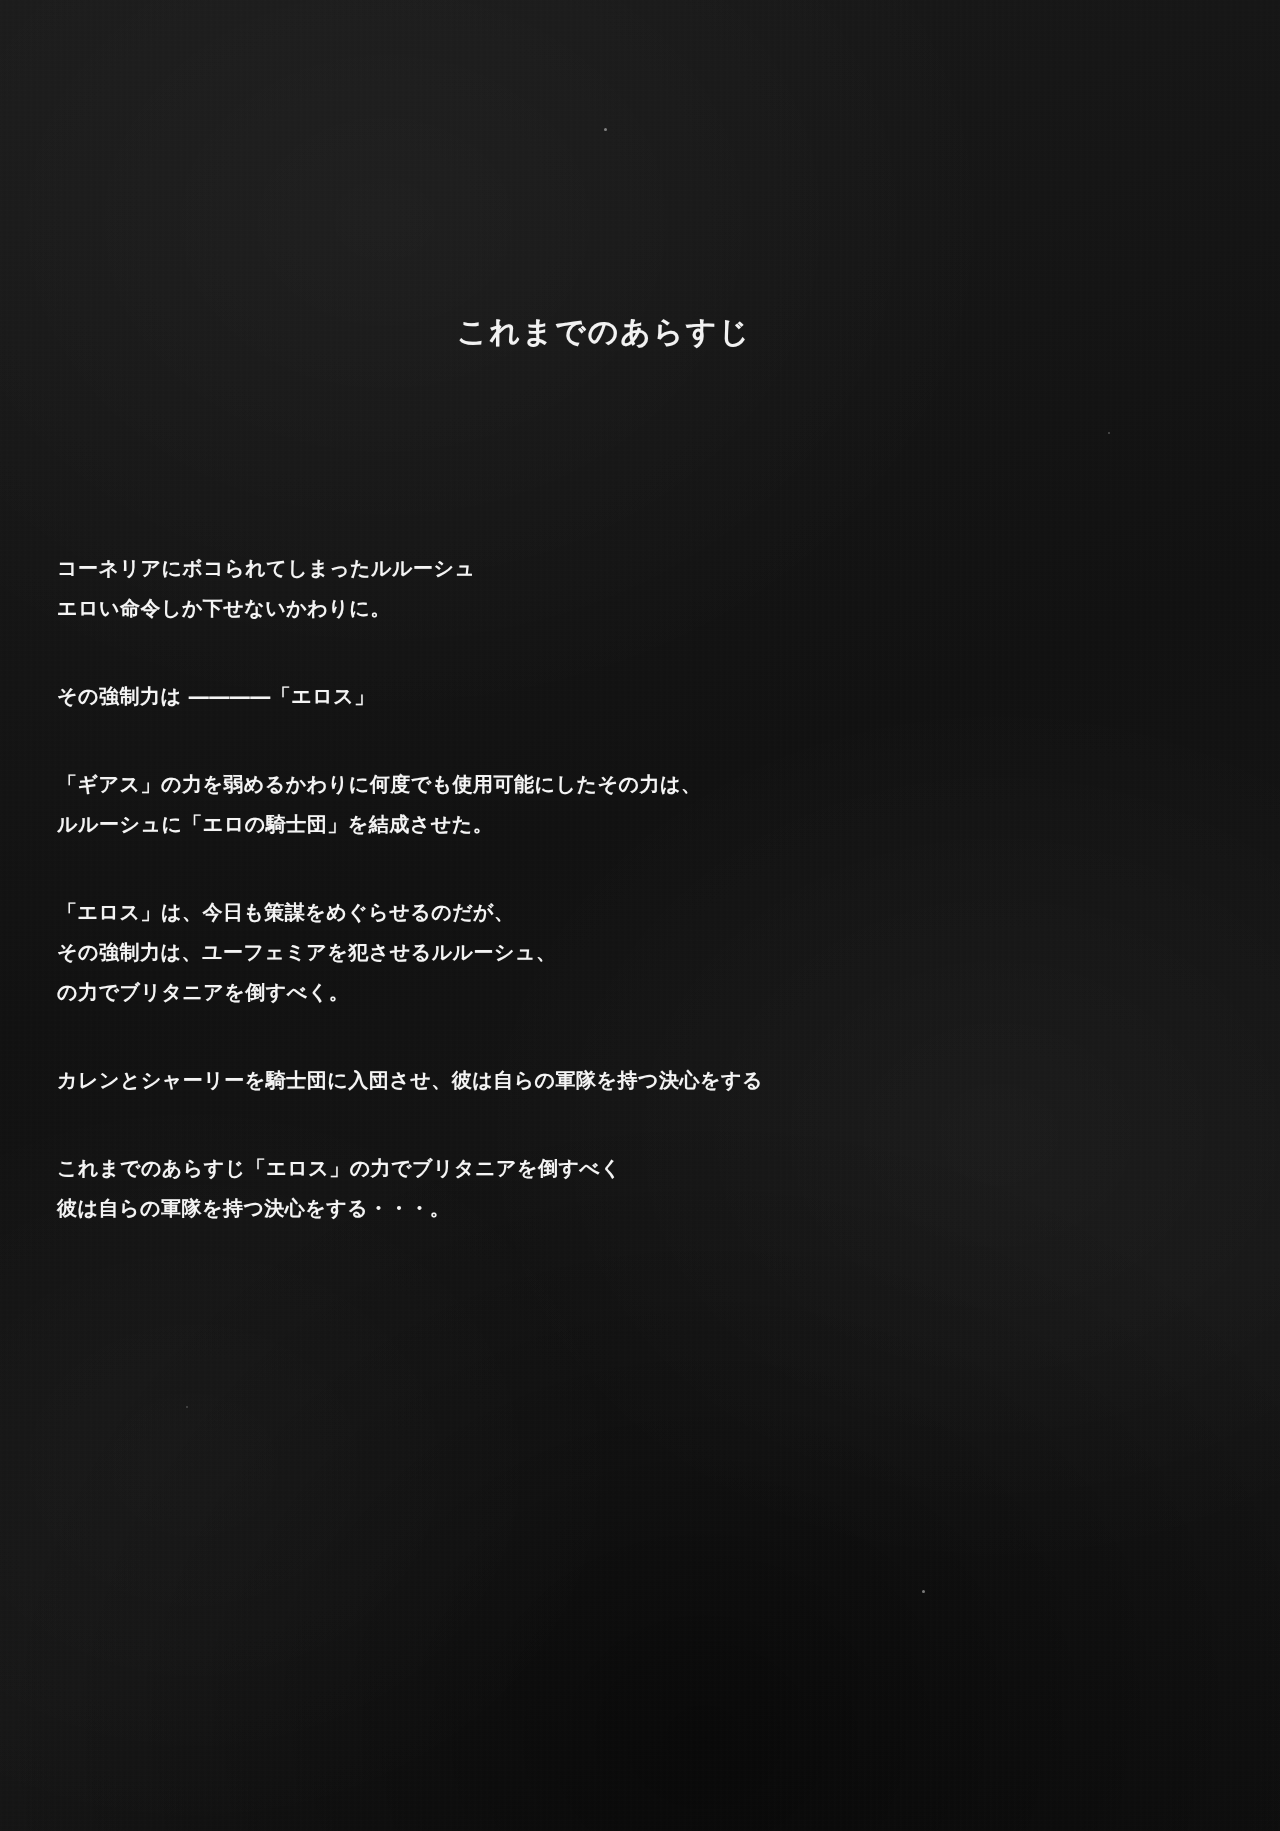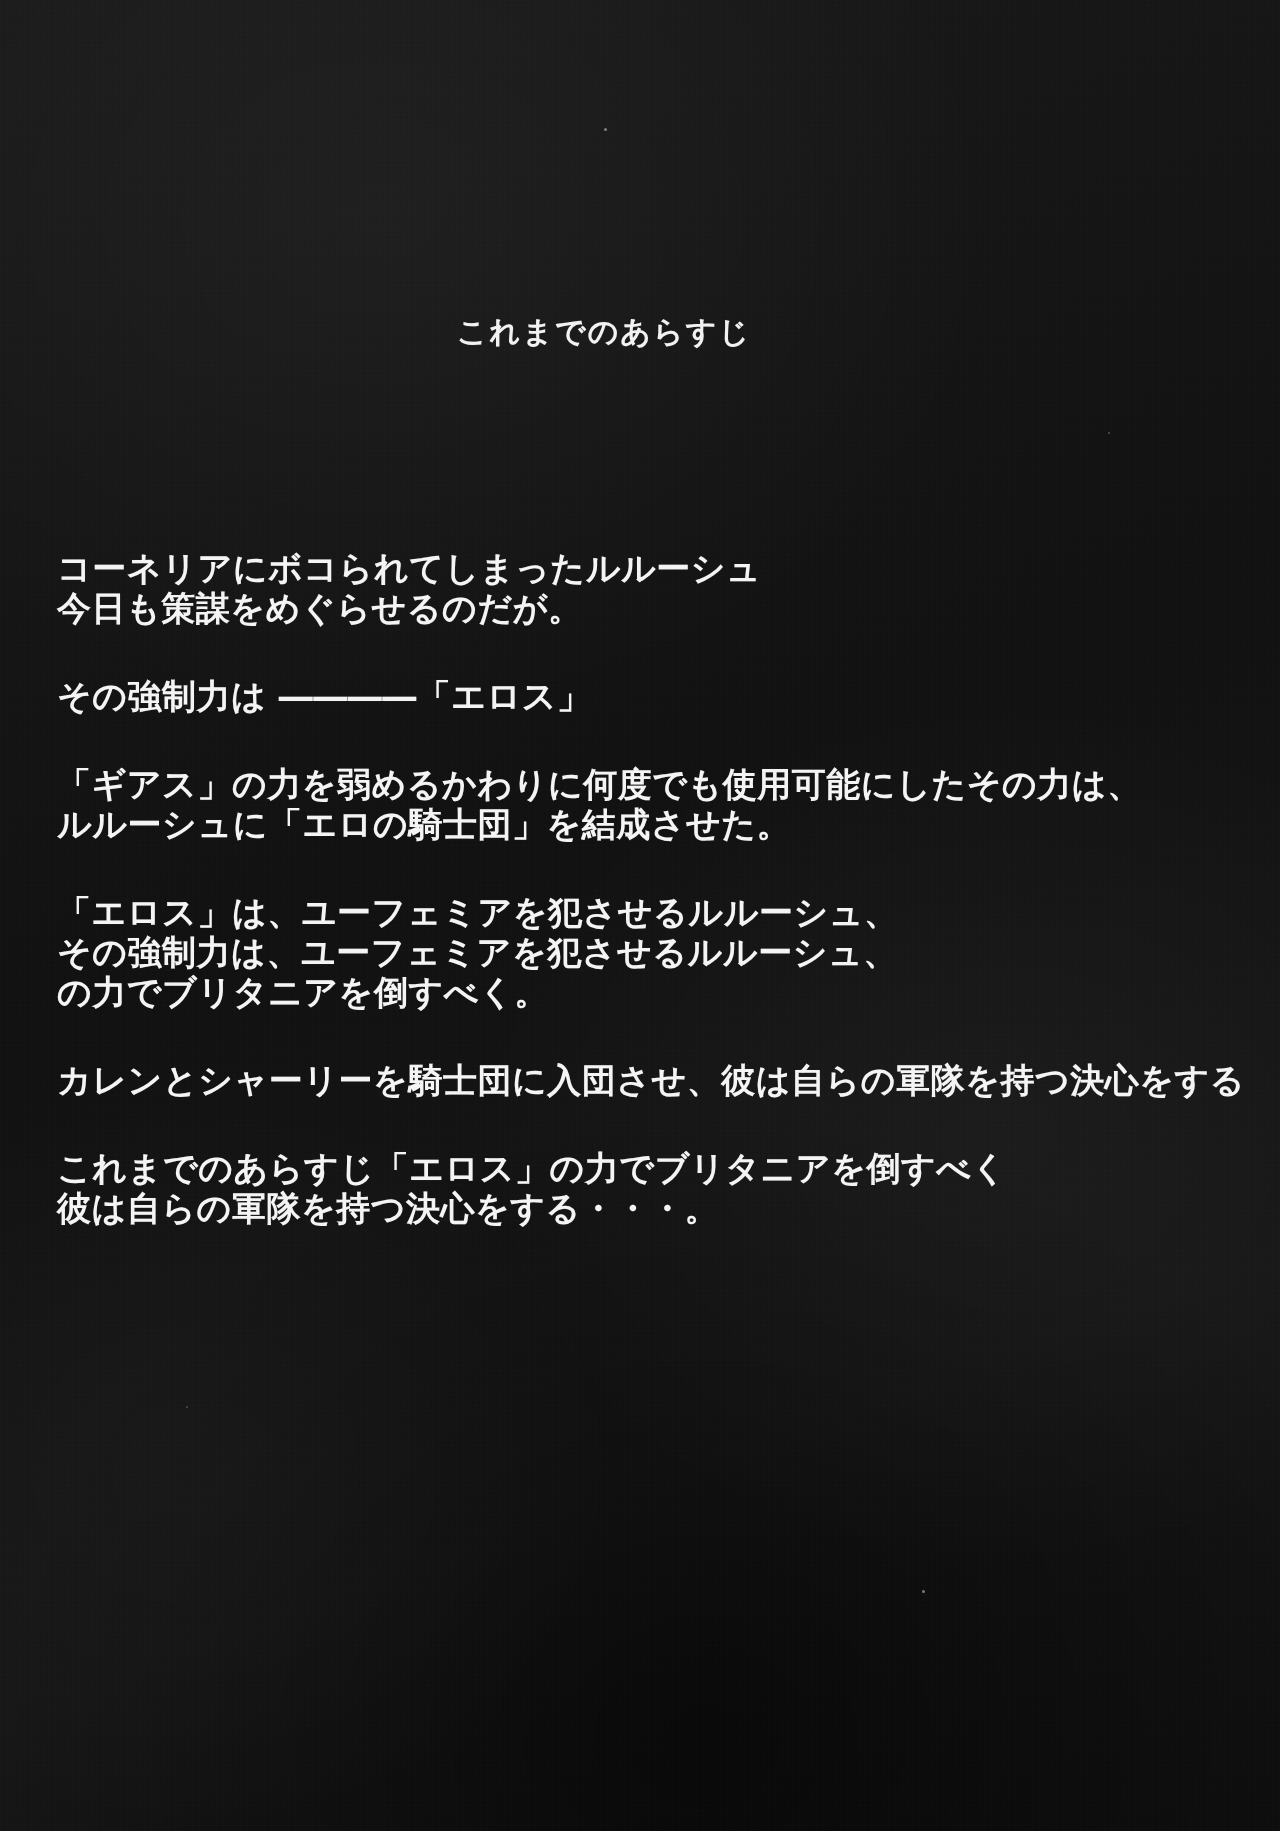--- a/index.html
+++ b/index.html
@@ -66,21 +66,21 @@
 
   #body-blocks {
     position: absolute;
     top: 548px;
     left: 57px;
     width: 1160px;
   }
 
   .para {
     color: #f4f4f4;
-    font-size: 34px;
+    font-size: 20px;
     font-weight: bold;
     line-height: 40px;
     letter-spacing: 0.5px;
     margin-bottom: 48px;
     text-shadow: 0 0 1px rgba(255,255,255,0.2);
   }
   .para .line {
     display: block;
     white-space: pre;
   }
@@ -97,34 +97,34 @@
 </div>
 
 <div id="content">
 
   <div class="doc-title">これまでのあらすじ</div>
 
   <div id="body-blocks">
 
     <div class="para">
       <span class="line">コーネリアにボコられてしまったルルーシュ</span>
-      <span class="line">今日も策謀をめぐらせるのだが。</span>
+      <span class="line">エロい命令しか下せないかわりに。</span>
     </div>
 
     <div class="para">
       <span class="line">その強制力は ――――「エロス」</span>
     </div>
 
     <div class="para">
       <span class="line">「ギアス」の力を弱めるかわりに何度でも使用可能にしたその力は、</span>
       <span class="line">ルルーシュに「エロの騎士団」を結成させた。</span>
     </div>
 
     <div class="para">
-      <span class="line">「エロス」は、ユーフェミアを犯させるルルーシュ、</span>
+      <span class="line">「エロス」は、今日も策謀をめぐらせるのだが、</span>
       <span class="line">その強制力は、ユーフェミアを犯させるルルーシュ、</span>
       <span class="line">の力でブリタニアを倒すべく。</span>
     </div>
 
     <div class="para">
       <span class="line">カレンとシャーリーを騎士団に入団させ、彼は自らの軍隊を持つ決心をする</span>
     </div>
 
     <div class="para">
       <span class="line">これまでのあらすじ「エロス」の力でブリタニアを倒すべく</span>

